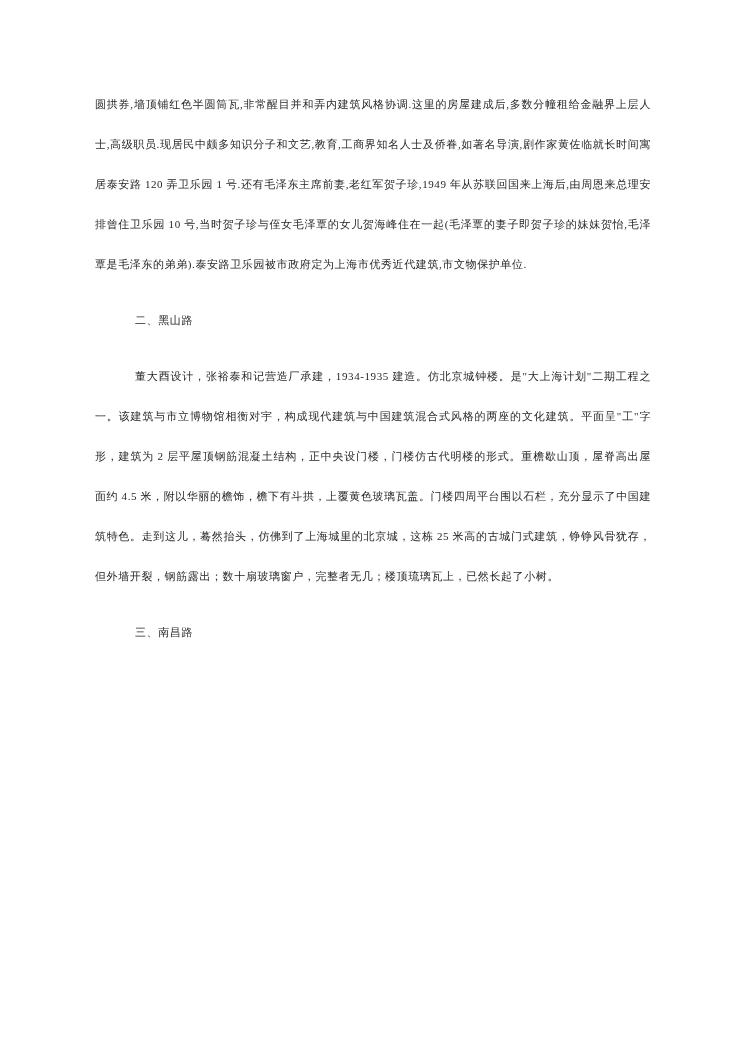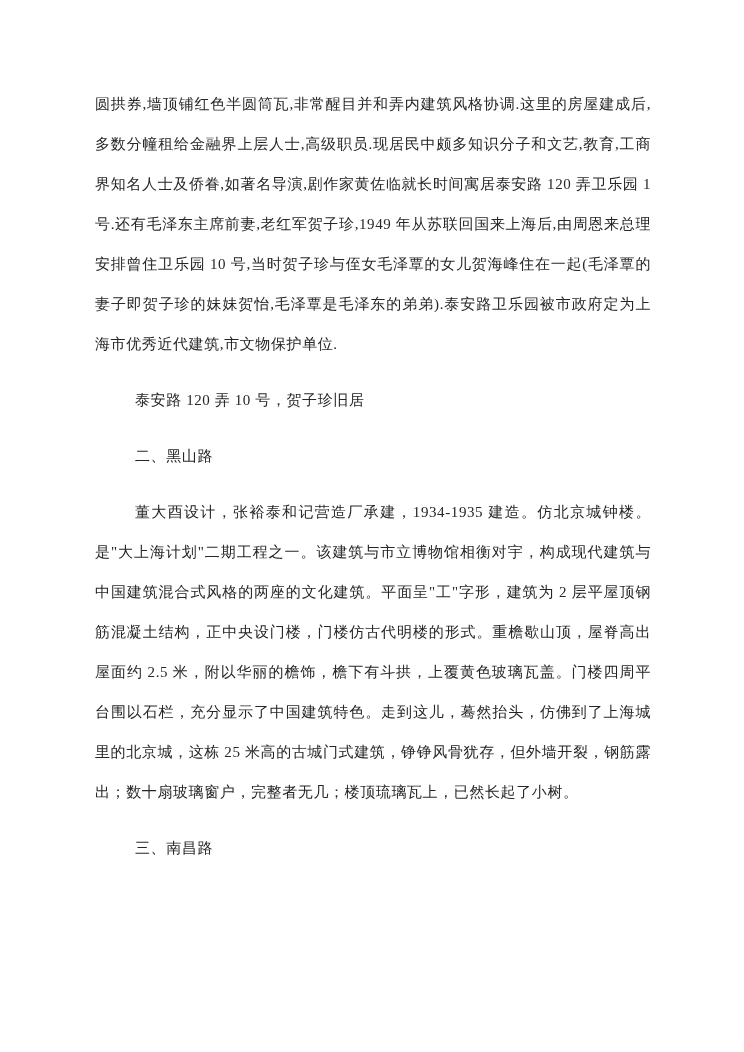--- a/index.html
+++ b/index.html
@@ -16,21 +16,21 @@
   }
   .page {
     box-sizing: border-box;
     width: 744px;
     height: 1052px;
     padding: 84px 93px 0 95px;
     background: #ffffff;
   }
   .page p {
     margin: 0;
-    font-size: 15px;
+    font-size: 11px;
     line-height: 40px;
     letter-spacing: 0.6px;
   }
   
   .body-flush {
     text-align: justify;
     text-indent: 0;
   }
   
   .body-indent {
@@ -51,23 +51,22 @@
     margin-top: 2px !important;
   }
 </style>
 </head>
 <body>
 
 <div class="page">
   <p class="body-flush">圆拱券,墙顶铺红色半圆筒瓦,非常醒目并和弄内建筑风格协调.这里的房屋建成后,多数分幢租给金融界上层人士,高级职员.现居民中颇多知识分子和文艺,教育,工商界知名人士及侨眷,如著名导演,剧作家黄佐临就长时间寓居泰安路 120 弄卫乐园 1 号.还有毛泽东主席前妻,老红军贺子珍,1949 年从苏联回国来上海后,由周恩来总理安排曾住卫乐园 10 号,当时贺子珍与侄女毛泽覃的女儿贺海峰住在一起(毛泽覃的妻子即贺子珍的妹妹贺怡,毛泽覃是毛泽东的弟弟).泰安路卫乐园被市政府定为上海市优秀近代建筑,市文物保护单位.</p>
 
 
-  <p class="standalone">泰安路 120 弄 10 号，贺子珍旧居</p>
 
 
   <p class="standalone">二、黑山路</p>
 
 
-  <p class="body-indent tight-body">董大酉设计，张裕泰和记营造厂承建，1934-1935 建造。仿北京城钟楼。是"大上海计划"二期工程之一。该建筑与市立博物馆相衡对宇，构成现代建筑与中国建筑混合式风格的两座的文化建筑。平面呈"工"字形，建筑为 2 层平屋顶钢筋混凝土结构，正中央设门楼，门楼仿古代明楼的形式。重檐歇山顶，屋脊高出屋面约 2.5 米，附以华丽的檐饰，檐下有斗拱，上覆黄色玻璃瓦盖。门楼四周平台围以石栏，充分显示了中国建筑特色。走到这儿，蓦然抬头，仿佛到了上海城里的北京城，这栋 25 米高的古城门式建筑，铮铮风骨犹存，但外墙开裂，钢筋露出；数十扇玻璃窗户，完整者无几；楼顶琉璃瓦上，已然长起了小树。</p>
+  <p class="body-indent tight-body">董大酉设计，张裕泰和记营造厂承建，1934-1935 建造。仿北京城钟楼。是"大上海计划"二期工程之一。该建筑与市立博物馆相衡对宇，构成现代建筑与中国建筑混合式风格的两座的文化建筑。平面呈"工"字形，建筑为 2 层平屋顶钢筋混凝土结构，正中央设门楼，门楼仿古代明楼的形式。重檐歇山顶，屋脊高出屋面约 4.5 米，附以华丽的檐饰，檐下有斗拱，上覆黄色玻璃瓦盖。门楼四周平台围以石栏，充分显示了中国建筑特色。走到这儿，蓦然抬头，仿佛到了上海城里的北京城，这栋 25 米高的古城门式建筑，铮铮风骨犹存，但外墙开裂，钢筋露出；数十扇玻璃窗户，完整者无几；楼顶琉璃瓦上，已然长起了小树。</p>
 
   <p class="standalone">三、南昌路</p>
 
 </div>
 
 </body></html>

